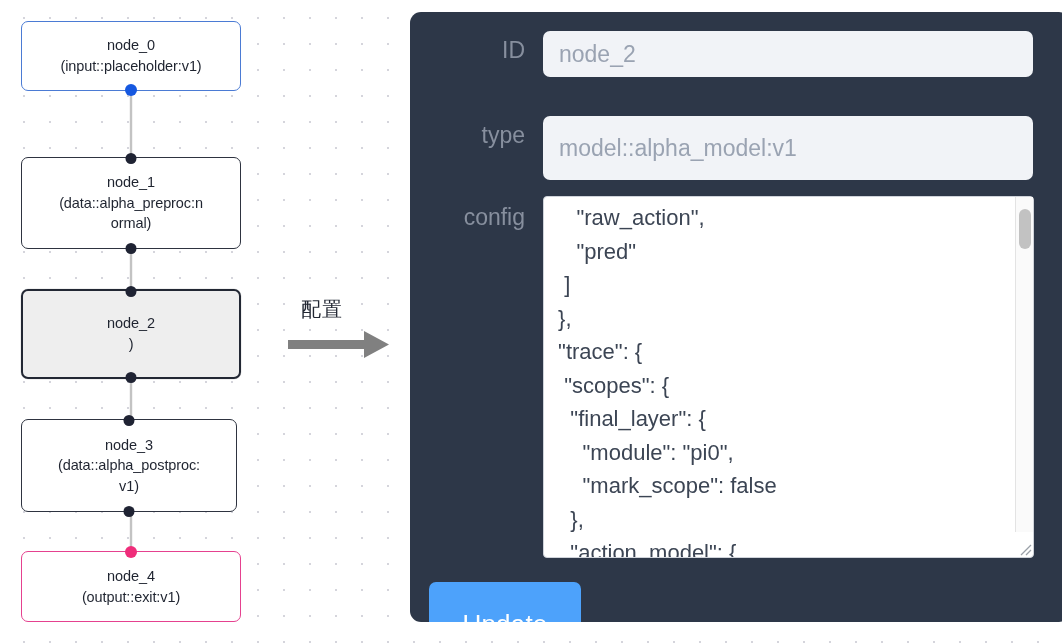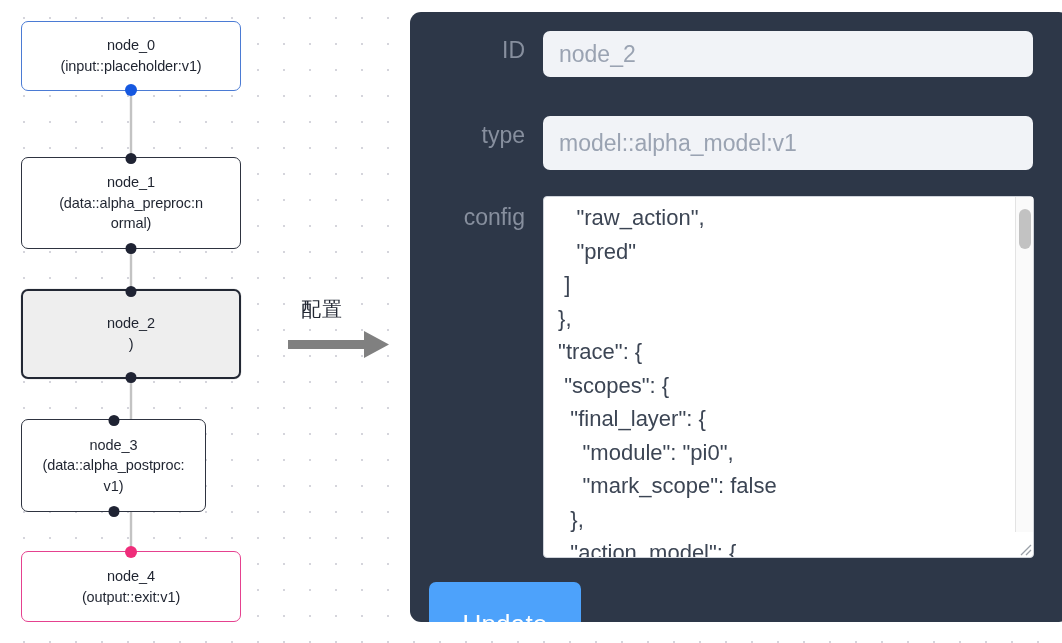--- a/index.html
+++ b/index.html
@@ -141,21 +141,21 @@
     padding: 0 16px;
     outline: none;
   }
 
   #row-id { left: 0px; top: 19px; width: 660px; }
   #row-id .form-label { width: 115px; margin-right: 18px; padding-top: 8px; }
   #id-field { width: 490px; height: 46px; }
 
   #row-type { left: 0px; top: 104px; width: 660px; }
   #row-type .form-label { width: 115px; margin-right: 18px; padding-top: 8px; }
-  #type-field { width: 490px; height: 54px; }
+  #type-field { width: 490px; height: 64px; }
 
   #row-config { left: 0px; top: 184px; width: 660px; }
   #row-config .form-label { width: 115px; margin-right: 18px; padding-top: 10px; }
 
   #config-textarea-wrap {
     position: relative;
     width: 491px;
     height: 362px;
   }
   #config-textarea {
@@ -249,21 +249,21 @@
       <span class="port bottom"></span>
     </div>
 
     <div class="node selected" style="left:21px; top:289px; width:220px; height:90px;">
       <span class="nline">node_2</span>
       <span class="nline">)</span>
       <span class="port top"></span>
       <span class="port bottom"></span>
     </div>
 
-    <div class="node plain" style="left:21px; top:419px; width:185px; height:93px;">
+    <div class="node plain" style="left:21px; top:419px; width:216px; height:93px;">
       <span class="nline">node_3</span>
       <span class="nline">(data::alpha_postproc:</span>
       <span class="nline">v1)</span>
       <span class="port top"></span>
       <span class="port bottom"></span>
     </div>
 
     <div class="node output" style="left:21px; top:551px; width:220px; height:71px;">
       <span class="nline">node_4</span>
       <span class="nline">(output::exit:v1)</span>

